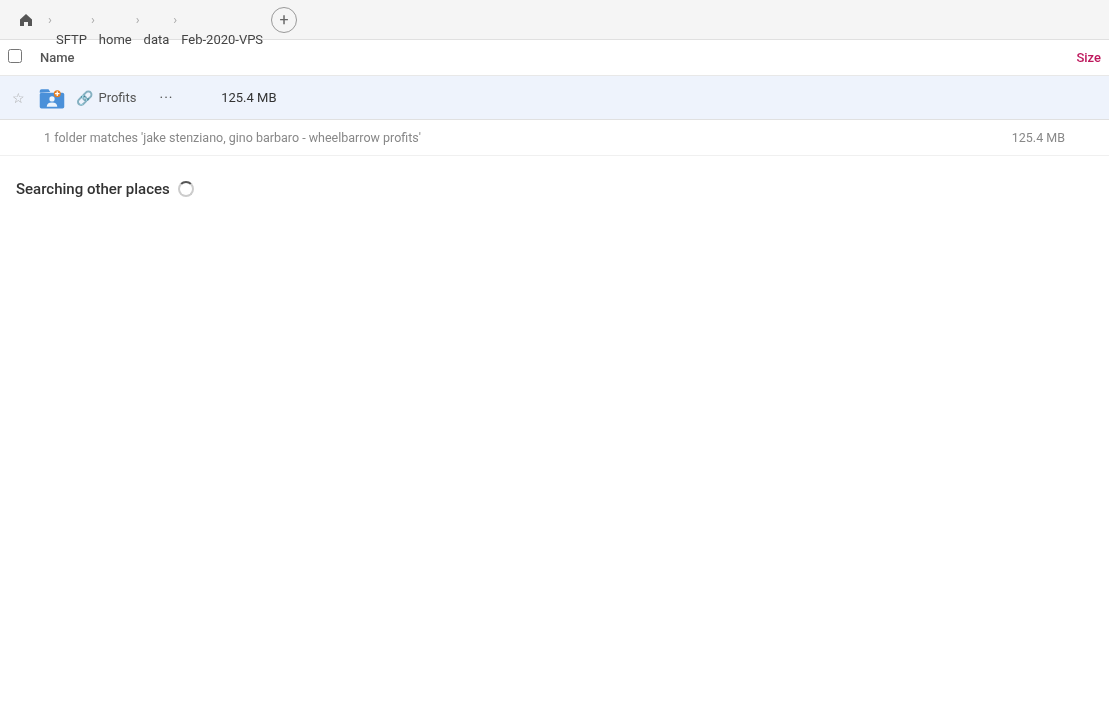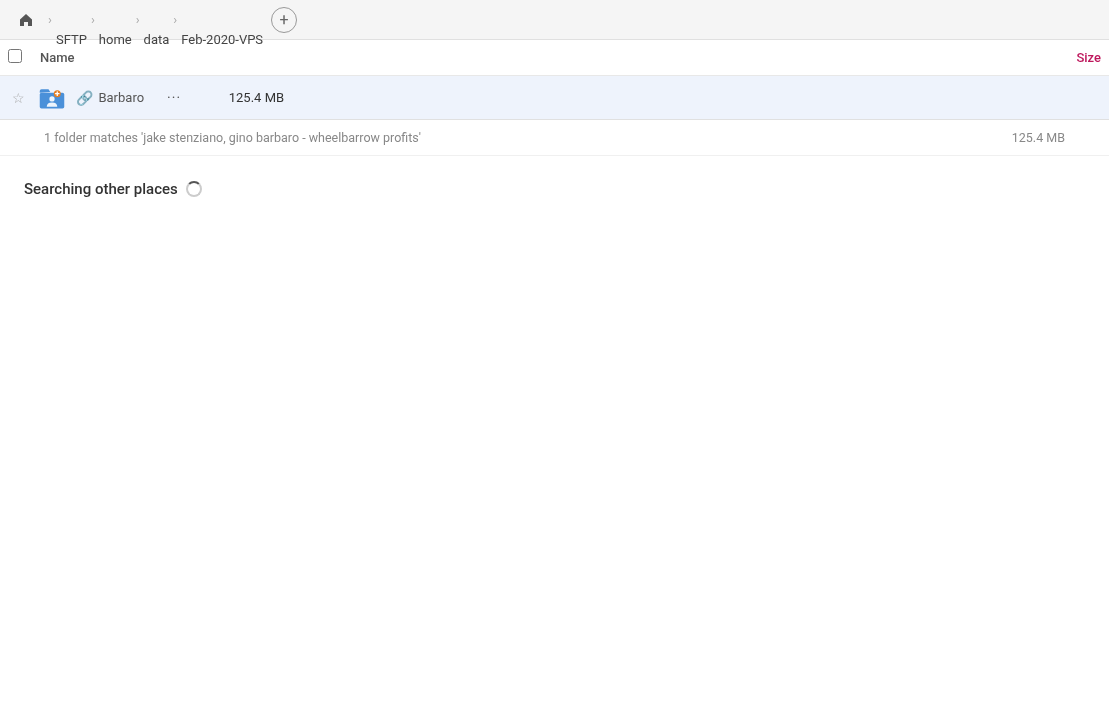--- a/index.html
+++ b/index.html
@@ -190,21 +190,21 @@
 
     .match-size-text {
       font-size: 12.5px;
       color: #888;
     }
 
     
     .searching-section {
       display: flex;
       align-items: center;
-      padding: 24px 20px 8px 24px;
+      padding: 24px 20px 8px 16px;
     }
 
     .searching-label {
       font-size: 15px;
       color: #333;
       font-weight: 500;
     }
 
     .searching-spinner {
       margin-left: 8px;
@@ -265,21 +265,21 @@
       <path d="M10 26 Q10 21 16 21 Q22 21 22 26" fill="white" opacity="0.9"></path>
 
       <circle cx="22" cy="11" r="4" fill="#e67e22"></circle>
       <path d="M20 11 L24 11 M22 9 L22 13" stroke="white" stroke-width="1.5" stroke-linecap="round"></path>
     </svg>
   </div>
 
 
   <div class="shared-badge">
     <span class="link-icon">🔗</span>
-    <span>Barbaro</span>
+    <span>Profits</span>
   </div>
 
   <div class="more-btn">
     <span style="letter-spacing:1px;font-size:14px;color:#555;">···</span>
   </div>
 
   <div class="file-size">125.4 MB</div>
 </div>
 
 <div class="match-info-row">

